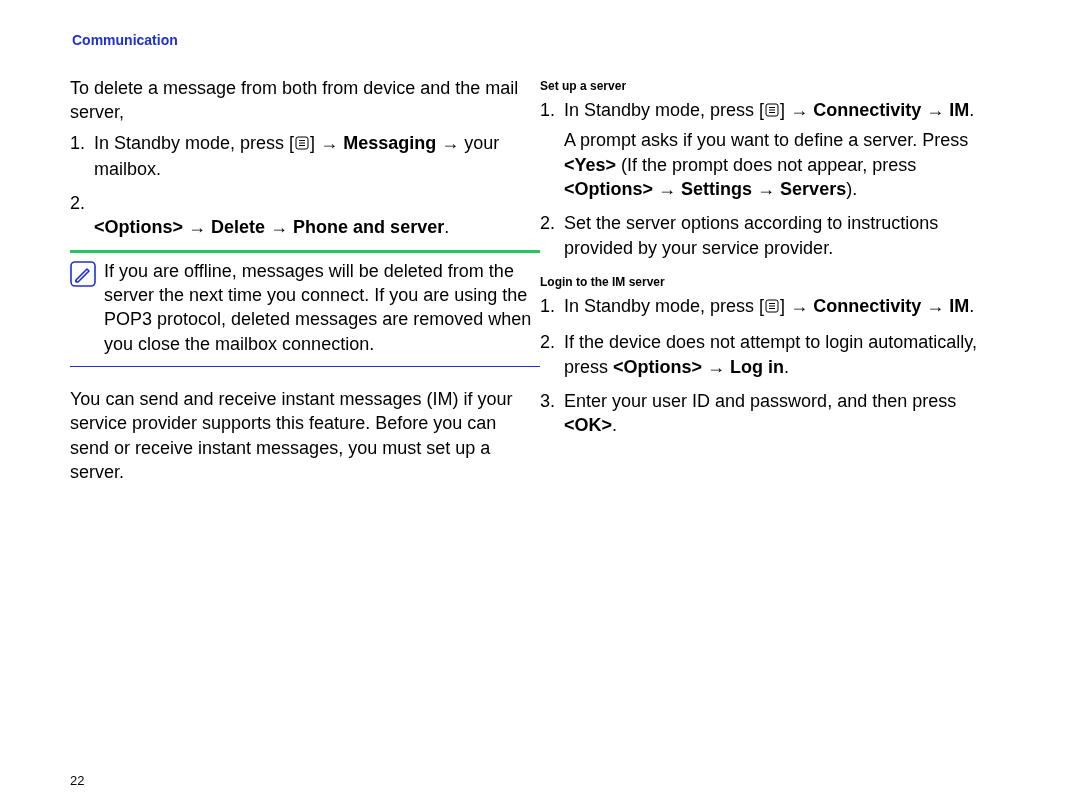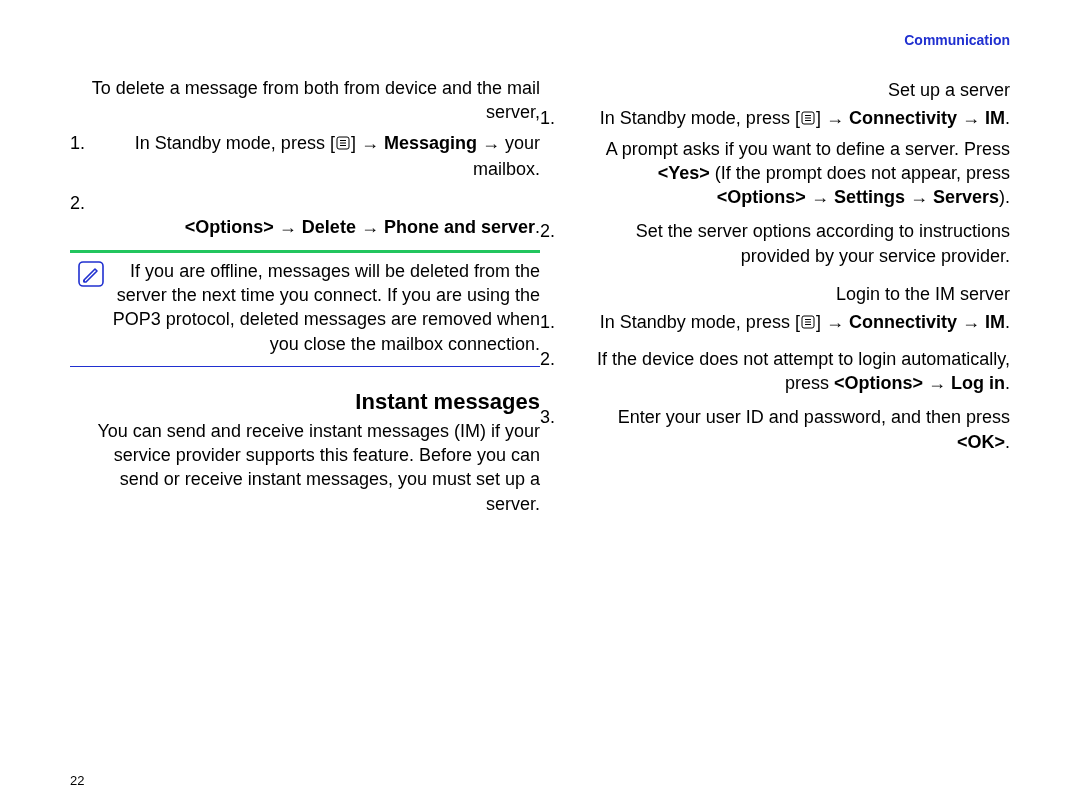--- a/index.html
+++ b/index.html
@@ -10,21 +10,20 @@
     background: #ffffff;
     font-family: Verdana, Geneva, sans-serif;
     color: #000;
   }
   .page {
     position: relative;
     box-sizing: border-box;
     width: 1080px;
     height: 810px;
     padding: 30px 70px 0 70px;
-    text-align: right;
   }
   .header {
     color: #2030d0;
     font-weight: bold;
     font-size: 14px;
     margin: 2px 0 28px 2px;
   }
   .columns {
     display: flex;
   }
@@ -72,23 +71,23 @@
     flex: 1;
     font-size: 18px;
     line-height: 1.35;
   }
   h2.section {
     font-size: 22px;
     font-weight: bold;
     margin: 14px 0 2px 0;
   }
   .subhead {
-    font-weight: normal;
+    font-weight: bold;
     margin: 2px 0 4px 0;
-    font-size: 18px;
+    font-size: 12px;
   }
   .pagenum {
     position: absolute;
     bottom: 22px;
     left: 70px;
     font-size: 13px;
   }
 </style>
 </head>
 <body>
@@ -121,21 +120,20 @@
         <div class="note-icon-wrap">
           <svg width="26" height="26" viewBox="0 0 26 26">
             <rect x="1" y="1" width="24" height="24" rx="4" fill="none" stroke="#2030d0" stroke-width="1.6"></rect>
             <path d="M6 19 L17 8 L19 10 L8 21 L6 21 Z" fill="none" stroke="#2030d0" stroke-width="1.6" stroke-linejoin="round"></path>
             <line x1="6" y1="21" x2="6" y2="19" stroke="#2030d0" stroke-width="1.6"></line>
           </svg>
         </div>
         <div class="note-text">If you are offline, messages will be deleted from the server the next time you connect. If you are using the POP3 protocol, deleted messages are removed when you close the mailbox connection.</div>
       </div>
 
-      <h2 class="section">Instant messages</h2>
       <p>You can send and receive instant messages (IM) if your service provider supports this feature. Before you can send or receive instant messages, you must set up a server.</p>
     </div>
 
     <div class="col">
       <div class="subhead">Set up a server</div>
 
       <ol class="steps">
         <li>
           <span>In Standby mode, press [</span><span class="menu-icon"><svg width="16" height="16" viewBox="0 0 16 16">
                 <rect x="2" y="2" width="12" height="12" rx="2" fill="none" stroke="#000" stroke-width="1"></rect>

